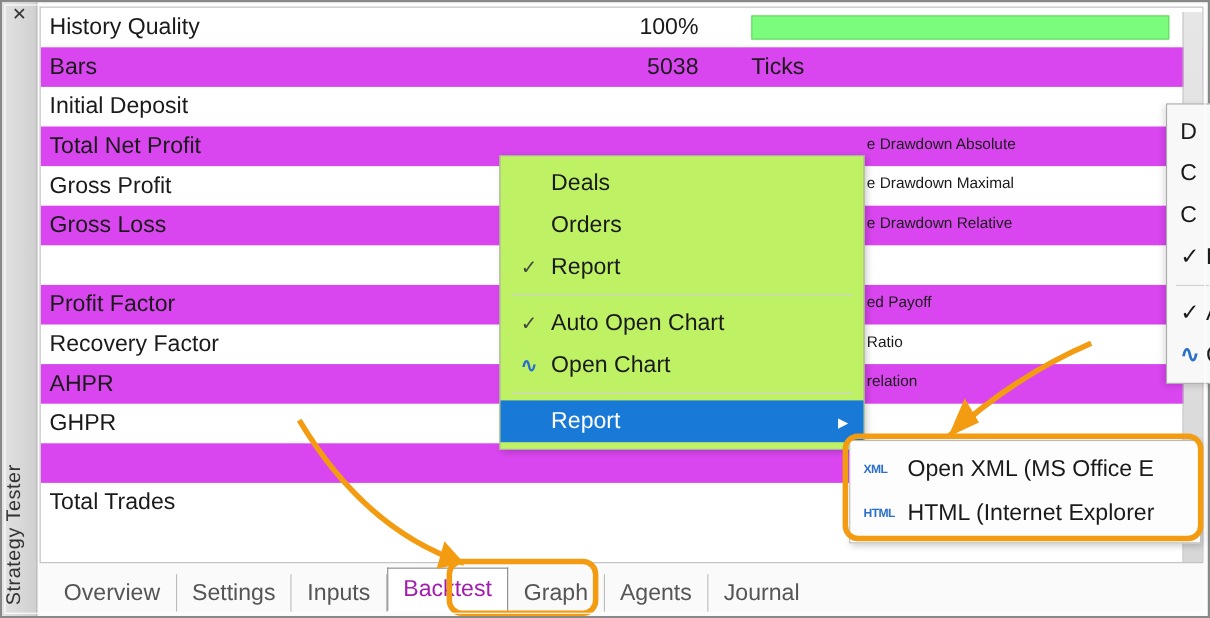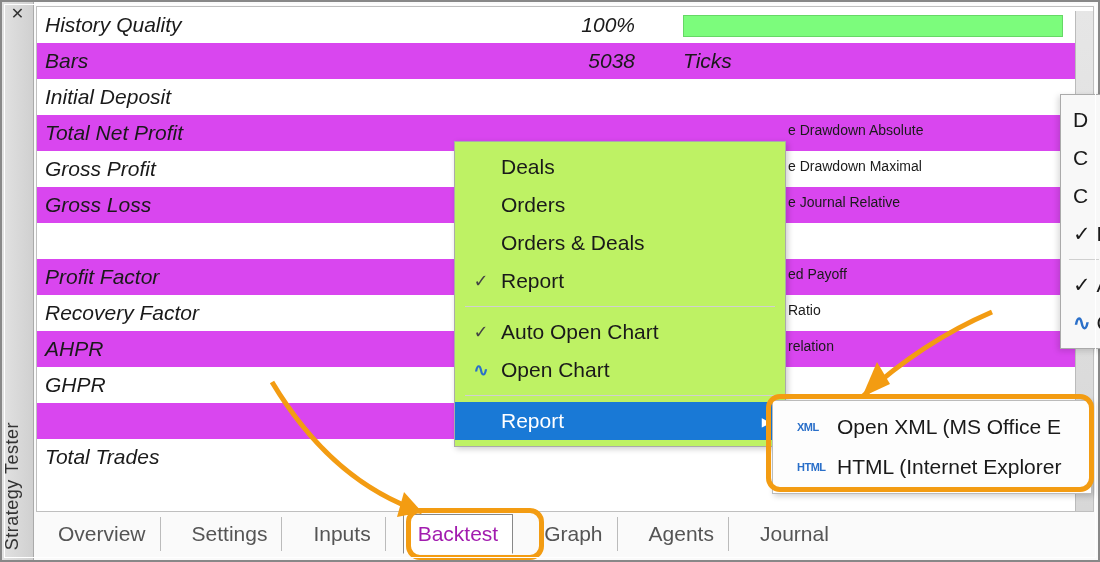--- a/index.html
+++ b/index.html
@@ -6,50 +6,50 @@
   html, body { width: 1100px; height: 562px; overflow: hidden; font-family: "Segoe UI", Arial, sans-serif; font-size: 21px; color: #1a1a1a; }
   body { background: #fafafa; }
 
   .frame { position: relative; width: 1100px; height: 562px; border: 2px solid #888; background: #fafafa; }
   .frame::after { content:""; position:absolute; inset:2px; border:1px solid #fff; pointer-events:none; }
 
   .sidebar { position: absolute; left: 0; top: 0; bottom: 0; width: 32px; background: linear-gradient(to right, #e2e2e2, #d0d0d0); border-right: 1px solid #aaa; }
   .sidebar .close { position:absolute; top:4px; left:0; right:0; text-align:center; font-size:16px; line-height:16px; color:#333; cursor:default; }
   .sidebar .vlabel { position:absolute; bottom:10px; left:0; right:0; text-align:center; writing-mode: vertical-rl; transform: rotate(180deg); font-size:18px; color:#333; letter-spacing:0.5px; }
 
-  .content { position: absolute; left: 34px; right: 4px; top: 4px; bottom: 48px; background: #fff; border: 1px solid #bfbfbf; overflow: hidden; font-style: italic; }
+  .content { position: absolute; left: 34px; right: 4px; top: 4px; bottom: 48px; background: #fff; border: 1px solid #bfbfbf; overflow: hidden; }
 
   .row { display:flex; align-items:center; height:36px; padding: 0 8px; }
   .row.alt { background:#d946ef; }
   .lbl { flex: 0 0 420px; }
   .val { flex: 0 0 200px; text-align:right; padding-right:30px; }
   .extra { flex: 1 1 auto; padding-left: 18px; }
 
   .quality-bar { display:inline-block; width:380px; height:22px; background:#7cfc7c; border:1px solid #66d866; vertical-align:middle; }
 
   .scroll-hint { position:absolute; top:4px; right:0; width:18px; height:500px; background:linear-gradient(#e6e6e6,#d7d7d7); border-left:1px solid #bbb; }
 
   .rightcol { position:absolute; left:786px; top:74px; font-size:14px; line-height:36px; }
 
-  .tabs { position:absolute; left:34px; right:4px; bottom:4px; height:44px; display:flex; align-items:flex-start; padding-left:8px; gap:17px; }
+  .tabs { position:absolute; left:34px; right:4px; bottom:4px; height:44px; display:flex; align-items:flex-end; padding-left:8px; gap:0; }
   .tab { height:34px; line-height:34px; padding:0 14px; color:#555; border-right:1px solid #bbb; cursor:default; margin-top:5px; }
   .tab.active { background:#fff; border:1px solid #888; color:#a21caf; font-weight:500; height:40px; line-height:38px; margin-top:2px; border-bottom:1px solid #fff; }
 
   
   .menu { position:absolute; left:452px; top:92px; width:332px; background:#bef264; border:1px solid #aaa; box-shadow:2px 2px 6px rgba(0,0,0,0.2); padding:6px 0;margin-top:47px; }
   .menu .sep { height:1px; background:#d0d0d0; margin:6px 10px; }
   .menu .mi { display:flex; align-items:center; height:38px; padding:0 14px 0 12px; cursor:default; }
   .menu .mi .ico { width:28px; text-align:center; font-size:18px; color:#444; }
   .menu .mi .txt { flex:1; padding-left:6px; }
   .menu .mi .arrow { font-size:14px; color:#555; }
   .menu .mi.sel { background:#1979d6; color:#fff; }
   .menu .mi.sel .arrow { color:#fff; }
 
   
-  .submenu { position:absolute; left:770px; top:398px; width:320px; background:#fdfdfd; border:1px solid #bbb; box-shadow:2px 2px 6px rgba(0,0,0,0.2); padding:6px 12px; }
+  .submenu { position:absolute; left:770px; top:398px; width:320px; background:#fdfdfd; border:1px solid #bbb; box-shadow:2px 2px 6px rgba(0,0,0,0.2); padding:6px 0; }
   .submenu .mi { display:flex; align-items:center; height:40px; padding:0 12px; cursor:default; }
   .submenu .ico { width:40px; font-size:11px; font-weight:700; color:#2a6fc9; letter-spacing:-0.5px; }
   .submenu .txt { flex:1; white-space:nowrap; overflow:hidden; }
 
   
   .menu2 { position:absolute; right:-10px; top:92px; width:48px; background:#f8f8f8; border:1px solid #aaa; box-shadow:-2px 2px 6px rgba(0,0,0,0.15); padding:6px 0; overflow:hidden; }
   .menu2 .mi { height:38px; line-height:38px; padding-left:12px; white-space:nowrap; }
   .menu2 .sep { height:1px; background:#d0d0d0; margin:6px 8px; }
 
   
@@ -143,21 +143,21 @@
         <div class="extra"></div>
       </div>
 
     <div class="scroll-hint"></div>
   </div>
 
   <div class="rightcol">
     <div style="height:36px"></div>
     <div>e Drawdown Absolute</div>
     <div>e Drawdown Maximal</div>
-    <div>e Journal Relative</div>
+    <div>e Drawdown Relative</div>
     <div style="height:36px"></div>
     <div>ed Payoff</div>
     <div> Ratio</div>
     <div>relation</div>
   </div>
 
   <div class="tabs">
     <div class="tab">Overview</div>
     <div class="tab">Settings</div>
     <div class="tab">Inputs</div>
@@ -170,24 +170,20 @@
   <div class="menu">
     <div class="mi">
         <span class="ico"></span>
         <span class="txt">Deals</span>
       </div>
     <div class="mi">
         <span class="ico"></span>
         <span class="txt">Orders</span>
       </div>
     <div class="mi">
-        <span class="ico"></span>
-        <span class="txt">Orders &amp; Deals</span>
-      </div>
-    <div class="mi">
         <span class="ico check"></span>
         <span class="txt">Report</span>
       </div>
     <div class="sep"></div>
     <div class="mi">
         <span class="ico check"></span>
         <span class="txt">Auto Open Chart</span>
       </div>
     <div class="mi">
         <span class="ico chart-ico"></span>

